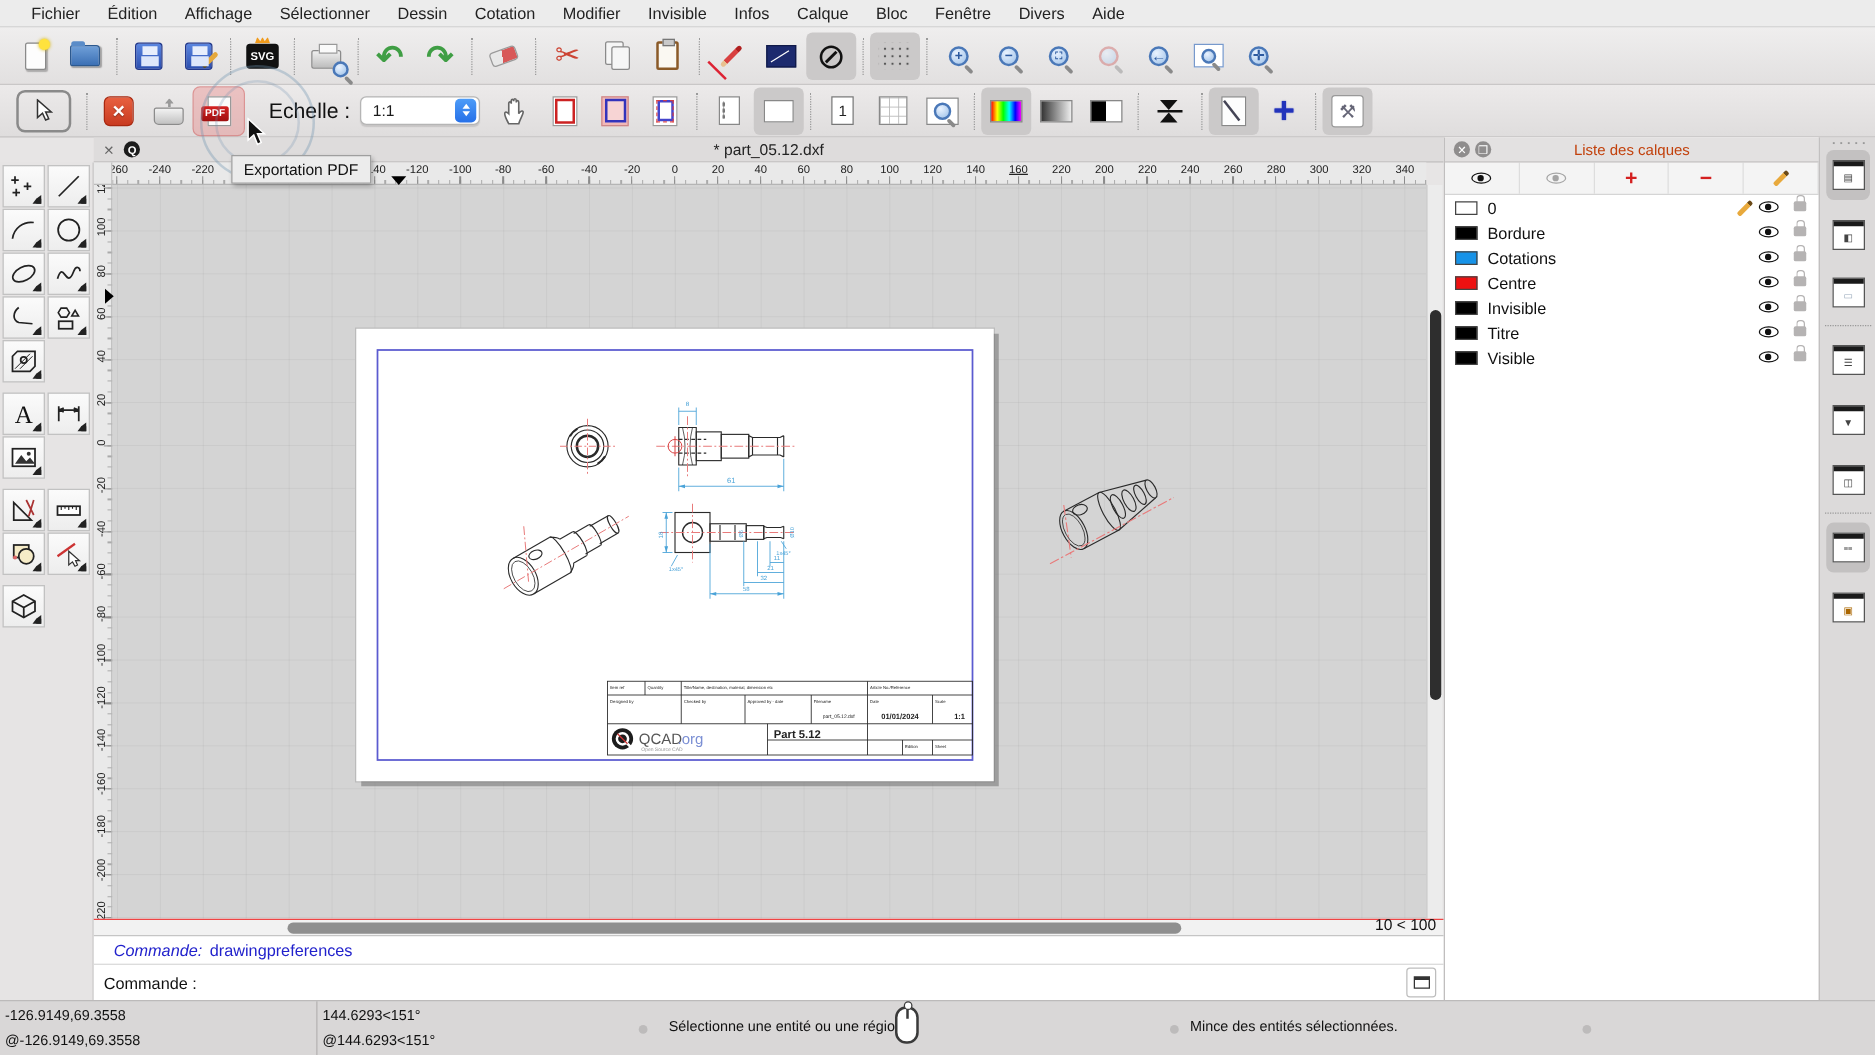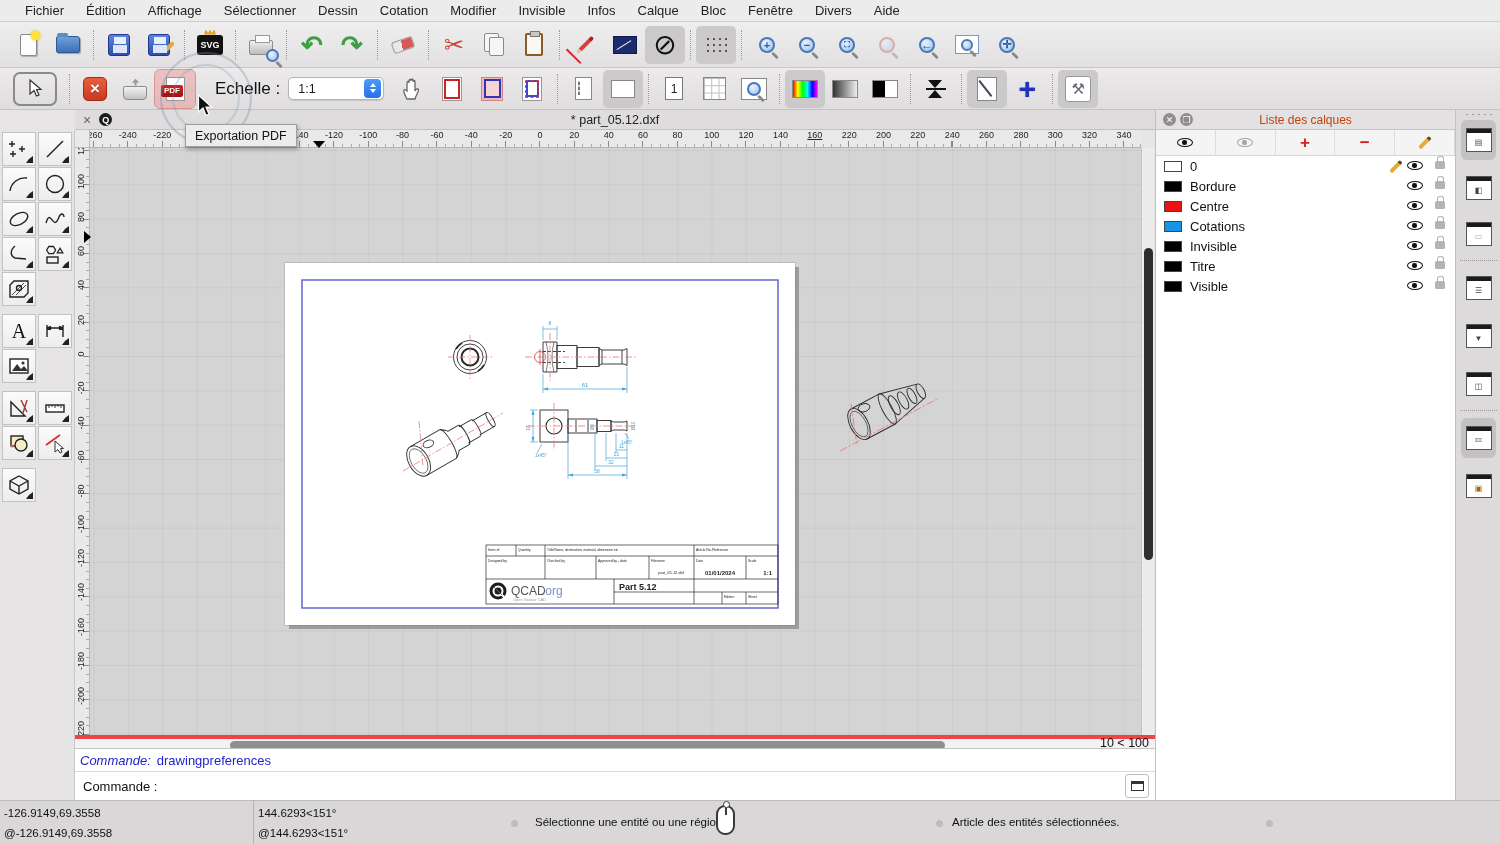--- a/index.html
+++ b/index.html
@@ -114,24 +114,24 @@
   
   #canvas{position:absolute;left:90px;top:148px;width:1051px;height:587px;background:#d4d4d4;overflow:hidden;
     background-image:linear-gradient(rgba(0,0,0,.045) 1px,transparent 1px),linear-gradient(90deg,rgba(0,0,0,.045) 1px,transparent 1px);
     background-size:34.34px 34.34px;background-position:3.6px 2px}
   #paper{position:absolute;left:195px;top:115px;width:510px;height:362px;background:#fff;box-shadow:4px 4px 0 rgba(90,90,90,.45),0 0 0 1px #bbb}
   #wire3d{position:absolute;left:745px;top:210px;width:110px;height:105px}
   #vscroll{position:absolute;left:1141px;top:148px;width:13px;height:587px;background:#ececec;border-left:1px solid #c5c5c5}
   #vscroll .thumb{position:absolute;left:2px;top:100px;width:9px;height:312px;background:#2e2e2e;border-radius:5px}
 
   
-  #hscrollrow{position:absolute;left:75px;top:735px;width:1080px;height:13px;background:#f2f2f2;border-top:4px solid #ef4444}
+  #hscrollrow{position:absolute;left:75px;top:735px;width:1080px;height:13px;background:#f2f2f2;border-top:1px solid #ef4444}
   #hscroll-thumb{position:absolute;left:155px;top:2px;width:715px;height:9px;background:#8f8f8f;border-radius:5px}
   #zoomfactor{position:absolute;right:6px;top:-3px;font-size:12.5px;color:#111;background:transparent}
-  #history{position:absolute;left:75px;top:748px;width:1080px;height:23px;background:#fff;border-top:1px solid #c5c5c5;display:flex;align-items:center;padding-left:5px;font-size:13px}
+  #history{position:absolute;left:75px;top:748px;width:1080px;height:23px;background:#fff;border-top:1px solid #c5c5c5;display:flex;align-items:center;padding-left:16px;font-size:13px}
   #history .lbl{color:#2222cc;font-style:italic;margin-right:6px}
   #history .val{color:#2222cc}
   #cmdrow{position:absolute;left:75px;top:771px;width:1080px;height:29px;background:#fff;border-top:1px solid #dcdcdc;display:flex;align-items:center;padding-left:8px}
   #cmdrow .lbl{font-size:13px;color:#111;margin-right:6px}
   #cmd-input{flex:1;height:23px;border:none;outline:none;font-size:13px;font-family:"Liberation Sans",sans-serif}
   #cmd-popbtn{width:24px;height:24px;border:1px solid #bdbdbd;background:#fff;border-radius:3px;margin-right:6px;display:flex;align-items:center;justify-content:center}
   #cmd-popbtn i{width:13px;height:10px;border:1px solid #333;border-top:3px solid #333;display:block}
 
   
   #statusbar{position:absolute;left:0;top:800px;width:1500px;height:44px;background:#d9d7d7;border-top:1px solid #bcbaba;font-size:11.5px;color:#111}
@@ -752,21 +752,21 @@
   <div id="statusbar">
     <span class="coord1">-126.9149,69.3558</span>
     <span class="coord2">@-126.9149,69.3558</span>
     <span class="sep1"></span>
     <span class="polar1">144.6293&lt;151°</span>
     <span class="polar2">@144.6293&lt;151°</span>
     <span class="sdot" style="left:511px"></span>
     <span id="hint">Sélectionne une entité ou une région</span>
     <span id="mouse-ic"></span>
     <span class="sdot" style="left:936px"></span>
-    <span id="selinfo">Article des entités sélectionnées.</span>
+    <span id="selinfo">Mince des entités sélectionnées.</span>
     <span class="sdot" style="left:1266px"></span>
   </div>
 
   <div id="panel">
     <div id="panel-head">
       <span class="phbtn">✕</span>
       <span class="phbtn" style="margin-left:4px">❐</span>
       <span id="panel-title">Liste des calques</span>
     </div>
     <div id="panel-toolbar">
@@ -790,28 +790,28 @@
           <span class="eye reye"></span>
           <span class="lock rlock"></span>
         </div>
         <div class="lrow">
           <span class="swatch" style="background: rgb(0, 0, 0);"></span>
           <span class="lname">Bordure</span>
           <span class="eye reye"></span>
           <span class="lock rlock"></span>
         </div>
         <div class="lrow">
-          <span class="swatch" style="background: rgb(238, 17, 17);"></span>
-          <span class="lname">Centre</span>
+          <span class="swatch" style="background: rgb(23, 147, 232);"></span>
+          <span class="lname">Cotations</span>
           <span class="eye reye"></span>
           <span class="lock rlock"></span>
         </div>
         <div class="lrow">
-          <span class="swatch" style="background: rgb(23, 147, 232);"></span>
-          <span class="lname">Cotations</span>
+          <span class="swatch" style="background: rgb(238, 17, 17);"></span>
+          <span class="lname">Centre</span>
           <span class="eye reye"></span>
           <span class="lock rlock"></span>
         </div>
         <div class="lrow">
           <span class="swatch" style="background: rgb(0, 0, 0);"></span>
           <span class="lname">Invisible</span>
           <span class="eye reye"></span>
           <span class="lock rlock"></span>
         </div>
         <div class="lrow">

